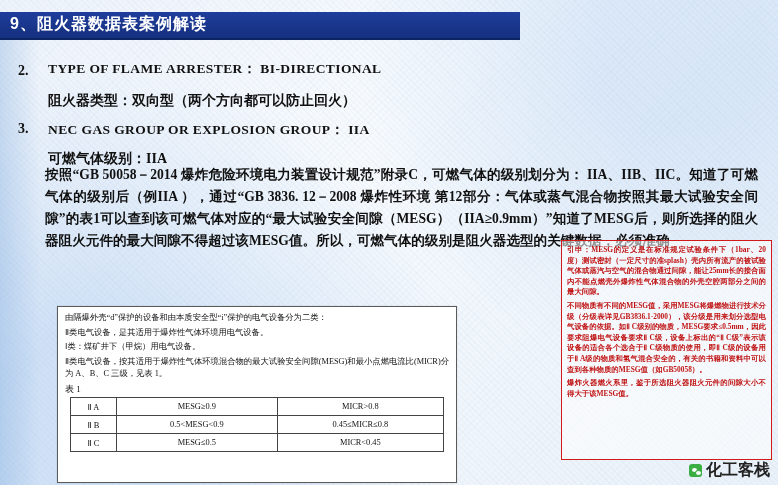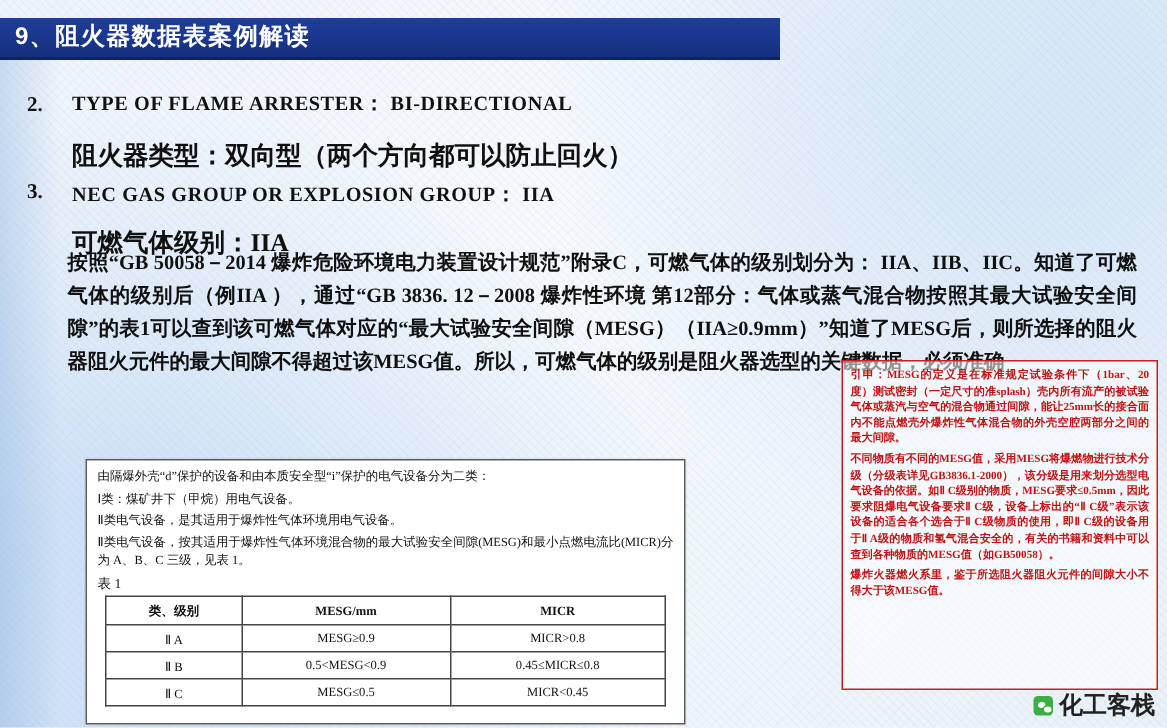--- a/index.html
+++ b/index.html
@@ -44,21 +44,21 @@
   }
   .line-en{
     position:absolute;
     font-weight:bold;font-size:13.5px;color:#111;
     font-family:"Liberation Serif", serif;
     letter-spacing:0.4px;
     white-space:nowrap;
   }
   .line-cn{
     position:absolute;
-    font-weight:bold;font-size:17px;color:#111;
+    font-weight:bold;font-size:14px;color:#111;
     white-space:nowrap;
     font-family:Liberation Serif, serif;
   }
   .para{
     position:absolute;
     font-weight:bold;font-size:13.6px;color:#111;
     line-height:22px;
     text-align:justify;
   }
   
@@ -145,32 +145,27 @@
 
   <div class="num" style="left:18px;top:121px;">3.</div>
   <div class="line-en" style="left:48px;top:121px;">NEC GAS GROUP OR EXPLOSION GROUP：  IIA</div>
   <div class="line-cn" style="left:48px;top:150px;">可燃气体级别：IIA</div>
 
   <div class="para" style="left:45px;top:164px;width:713px;">按照“GB 50058－2014 爆炸危险环境电力装置设计规范”附录C，可燃气体的级别划分为：  IIA、IIB、IIC。知道了可燃气体的级别后（例IIA ），通过“GB 3836. 12－2008 爆炸性环境 第12部分：气体或蒸气混合物按照其最大试验安全间隙”的表1可以查到该可燃气体对应的“最大试验安全间隙（MESG）（IIA≥0.9mm）”知道了MESG后，则所选择的阻火器阻火元件的最大间隙不得超过该MESG值。所以，可燃气体的级别是阻火器选型的关键数据，必须准确</div>
 
   <div class="tablebox">
     <div class="tb-text">
       <p>由隔爆外壳“d”保护的设备和由本质安全型“i”保护的电气设备分为二类：</p>
+      <p>Ⅱ类电气设备，是其适用于爆炸性气体环境用电气设备。</p>
       <p>Ⅰ类：煤矿井下（甲烷）用电气设备。</p>
-      <p>Ⅱ类电气设备，是其适用于爆炸性气体环境用电气设备。</p>
       <p>Ⅱ类电气设备，按其适用于爆炸性气体环境混合物的最大试验安全间隙(MESG)和最小点燃电流比(MICR)分为 A、B、C 三级，见表 1。</p>
       <p class="tb-caption">表 1</p>
     </div>
     <table class="spec">
       <tbody>
-        <tr>
-          <td class="hd">类、级别</td>
-          <td class="hd">MESG/mm</td>
-          <td class="hd">MICR</td>
-        </tr>
         <tr>
           <td>Ⅱ A</td>
           <td>MESG≥0.9</td>
           <td>MICR&gt;0.8</td>
         </tr>
         <tr>
           <td>Ⅱ B</td>
           <td>0.5&lt;MESG&lt;0.9</td>
           <td>0.45≤MICR≤0.8</td>
         </tr>

